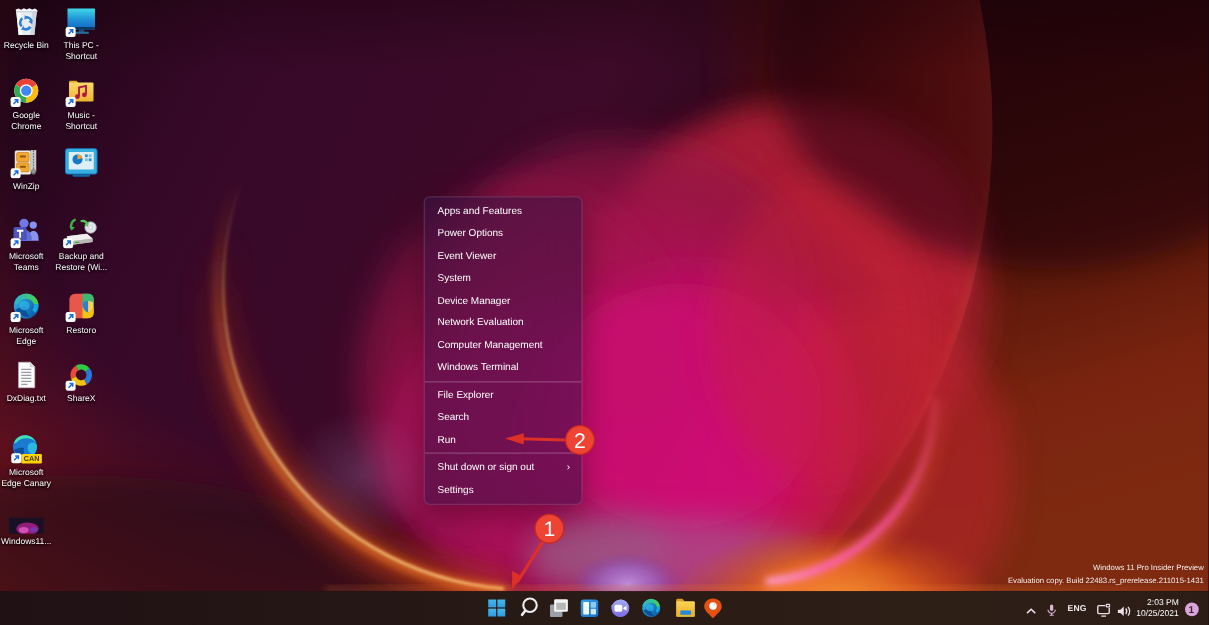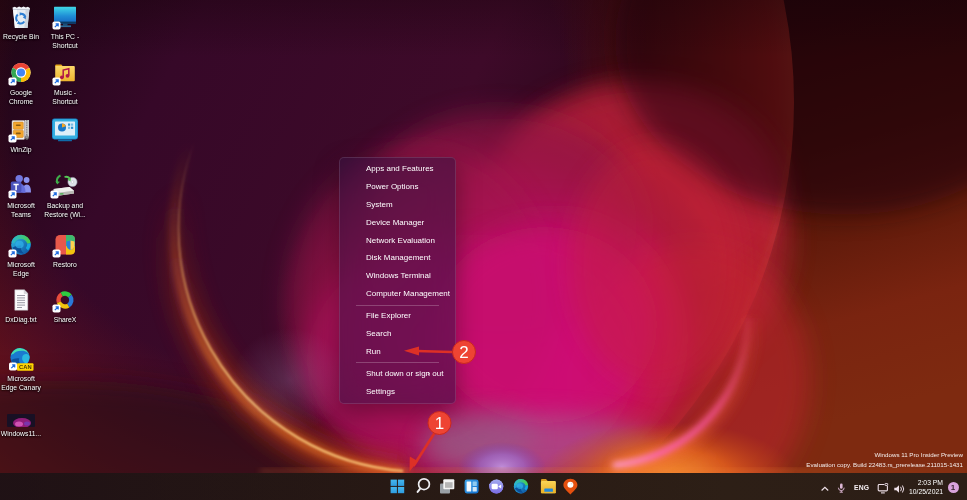--- a/index.html
+++ b/index.html
@@ -1,20 +1,20 @@
 <!DOCTYPE html>
 <html><head><meta charset="utf-8">
 <style>
 html,body{margin:0;padding:0;}
 body{width:967px;height:500px;overflow:hidden;font-family:"Liberation Sans",sans-serif;position:relative;background:#1a0512;}
 #wall{position:absolute;left:0;top:0;}
 .ico{position:absolute;width:56px;text-align:center;}
 .ico svg{display:block;margin:0 auto;}
 .ico .lbl{margin-top:2px;font-size:6.8px;line-height:9px;color:#fff;text-shadow:0 1px 2px rgba(0,0,0,0.9),0 0 2px rgba(0,0,0,0.8);}
-#menu{position:absolute;left:339px;top:157px;width:117px;background:rgba(46,19,66,0.52);backdrop-filter:blur(16px) saturate(1.05);border:1px solid rgba(255,255,255,0.12);border-radius:5px;box-shadow:0 8px 24px rgba(0,0,0,0.35);padding:2px 16px;box-sizing:border-box;}
+#menu{position:absolute;left:339px;top:157px;width:127px;background:rgba(46,19,66,0.52);backdrop-filter:blur(16px) saturate(1.05);border:1px solid rgba(255,255,255,0.12);border-radius:5px;box-shadow:0 8px 24px rgba(0,0,0,0.35);padding:2px 0;box-sizing:border-box;}
 #menu .mi{height:17.9px;line-height:17.9px;padding-left:10px;font-size:8px;color:#fff;white-space:nowrap;position:relative;}
 #menu .sep{height:1px;background:rgba(255,255,255,0.22);margin:1.5px 0;}
 #menu .chev{position:absolute;right:9px;top:0;font-size:8px;color:#fff;}
 #taskbar{position:absolute;left:0;top:473px;width:967px;height:27px;background:linear-gradient(90deg,#20121575 0%,#27191535 40%,#2d1f1725 75%,#2c1e1715 100%),linear-gradient(90deg,#1f1115 0%,#271914 40%,#2d1f16 75%,#2c1e16 100%);}
 #tray{position:absolute;top:473px;right:0;height:27px;color:#f4e8ee;}
 #clock{position:absolute;right:24px;top:477.5px;text-align:right;font-size:6.8px;line-height:9px;color:#fff;}
 #badge{position:absolute;right:8.5px;top:481.5px;width:11px;height:11px;border-radius:50%;background:#d9a3dc;color:#3a2430;font-size:8px;font-weight:bold;text-align:center;line-height:11px;}
 #wm{position:absolute;right:4px;top:450px;text-align:right;font-size:6.2px;line-height:9.5px;color:rgba(255,255,255,0.92);}
 #annot{position:absolute;left:0;top:0;pointer-events:none;}
 </style></head>
@@ -402,26 +402,26 @@
 <ellipse cx="12" cy="10" rx="4" ry="2.5" fill="#e060c0" opacity="0.8"></ellipse>
 <ellipse cx="20" cy="9.5" rx="3" ry="2" fill="#7040c0" opacity="0.7"></ellipse>
 </svg>
       <div class="lbl">Windows11...</div>
     </div>
 </div>
 
 <div id="menu">
 <div class="mi">Apps and Features</div>
 <div class="mi">Power Options</div>
+<div class="mi">Event Viewer</div>
 <div class="mi">System</div>
 <div class="mi">Device Manager</div>
 <div class="mi">Network Evaluation</div>
-<div class="mi">Disk Management</div>
+<div class="mi">Computer Management</div>
 <div class="mi">Windows Terminal</div>
-<div class="mi">Computer Management</div>
 <div class="sep"></div>
 <div class="mi">File Explorer</div>
 <div class="mi">Search</div>
 <div class="mi">Run</div>
 <div class="sep"></div>
 <div class="mi">Shut down or sign out<span class="chev">›</span></div>
 <div class="mi">Settings</div>
 </div>
 
 <div id="wm">Windows 11 Pro Insider Preview<br>Evaluation copy. Build 22483.rs_prerelease.211015-1431</div>

